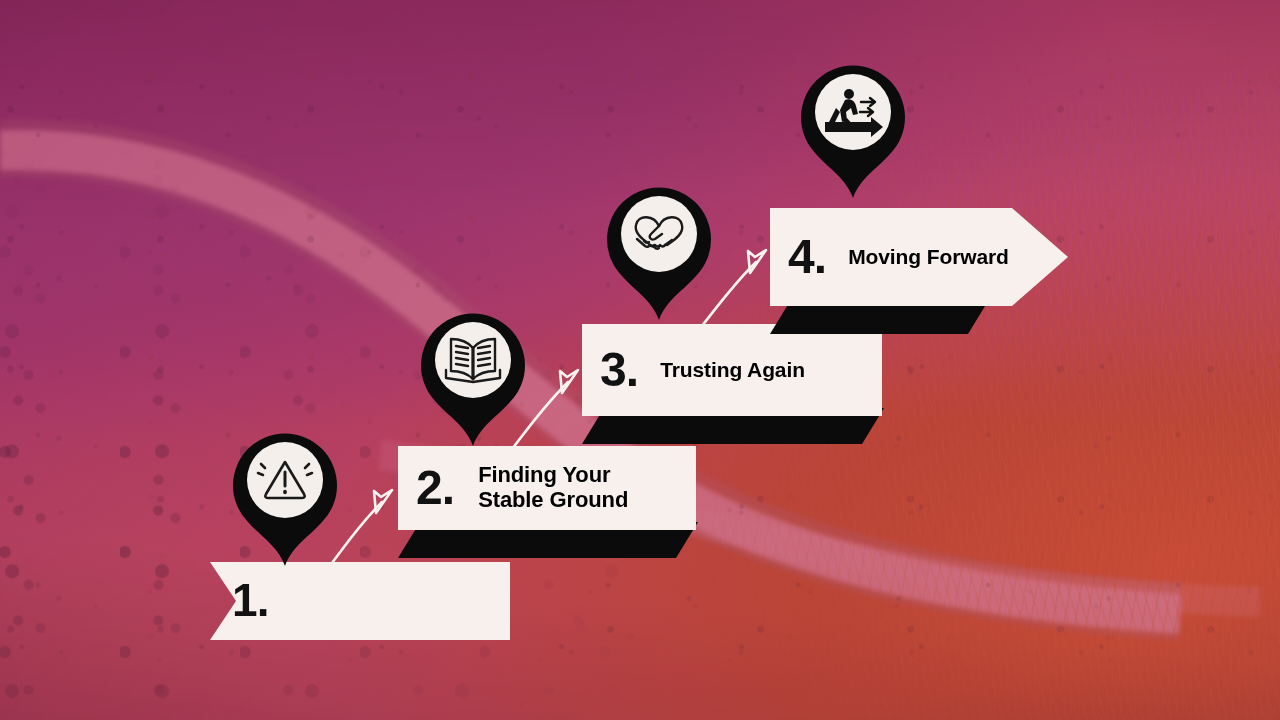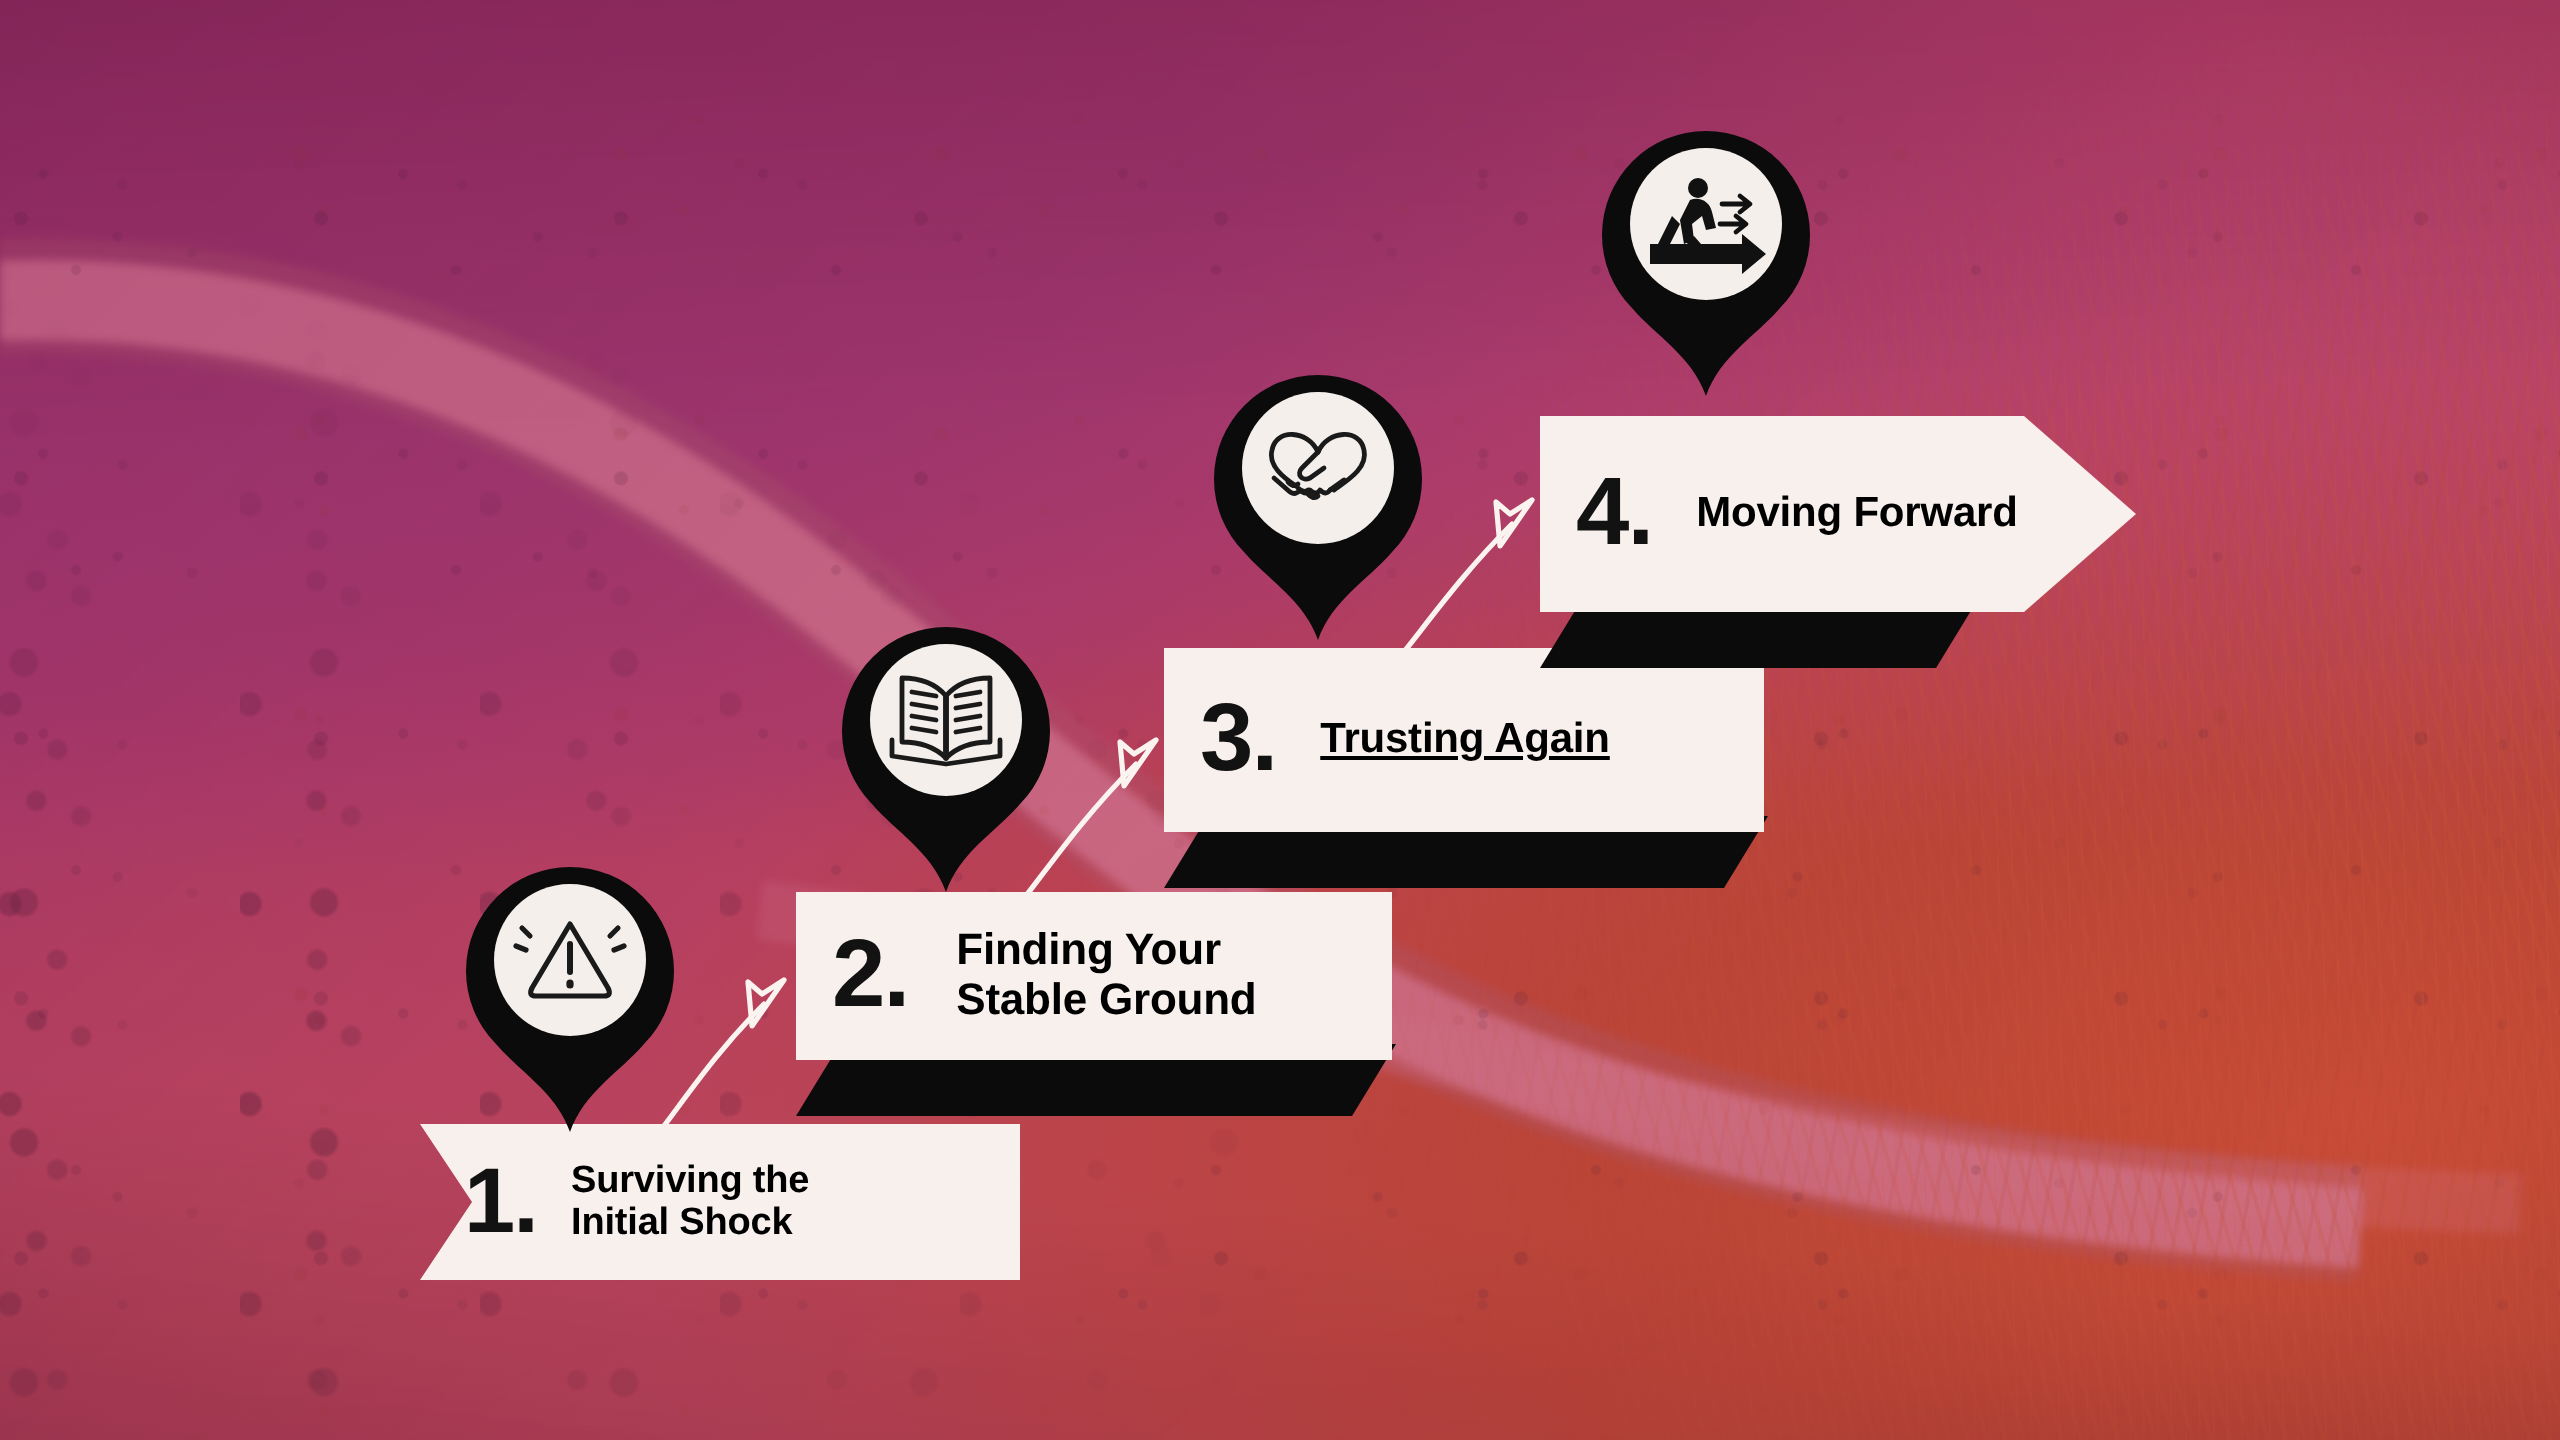--- a/index.html
+++ b/index.html
@@ -164,22 +164,20 @@
     </g>
   </svg>
 
   <div class="step" style="left:210px; top:562px;">
     <div class="banner-wrap" style="width:300px; height:78px;">
       <div class="banner-shadow" style="left:-2px; top:8px; width:300px; height:78px;
                   clip-path:polygon(0 0, 0 0, 0 0);"></div>
       <div class="banner" style="clip-path:polygon(0 0, 300px 0, 300px 78px, 0 78px, 26px 39px);
                   padding-left:18px;">
         <span class="banner-num" style="font-size:46px; margin-left:4px;">1.</span>
-        <span class="banner-label" style="font-size:19px; margin-left:17px;">Surviving the
-Initial Shock</span>
       </div>
     </div>
 
     <div class="pin" style="left:20px; top:-134px;">
       <svg width="110" height="140" viewBox="0 0 110 140">
         <path d="M55 138 C 48 118, 30 108, 18 94 A 52 52 0 1 1 92 94 C 80 108, 62 118, 55 138 Z" fill="#0B0B0B"></path>
         <circle cx="55" cy="52" r="38" fill="#F4EFEA"></circle>
         <g fill="none" stroke="#1A1A1A" stroke-width="2.6" stroke-linejoin="round" stroke-linecap="round">
           <path d="M55 34 L 74 66 Q 76 70, 72 70 L 38 70 Q 34 70, 36 66 Z"></path>
           <path d="M55 44 L 55 58" stroke-width="3"></path>
@@ -216,21 +214,21 @@
       </svg>
     </div>
   </div>
 
   <div class="step" style="left:582px; top:324px;">
     <div class="banner-wrap" style="width:300px; height:92px;">
       <div class="banner-shadow" style="left:0; top:84px; width:302px; height:36px;
                   clip-path:polygon(0 36px, 22px 0, 302px 0, 280px 36px);"></div>
       <div class="banner" style="padding-left:18px;">
         <span class="banner-num" style="font-size:48px;">3.</span>
-        <span class="banner-label" style="font-size:21px; margin-left:22px;text-decoration:underline;">Trusting Again</span>
+        <span class="banner-label" style="font-size:21px; margin-left:22px;">Trusting Again</span>
       </div>
     </div>
 
     <div class="pin" style="left:22px; top:-142px;">
       <svg width="110" height="140" viewBox="0 0 110 140">
         <path d="M55 138 C 48 118, 30 108, 18 94 A 52 52 0 1 1 92 94 C 80 108, 62 118, 55 138 Z" fill="#0B0B0B"></path>
         <circle cx="55" cy="52" r="38" fill="#F4EFEA"></circle>
         <g fill="none" stroke="#1A1A1A" stroke-width="2.4" stroke-linejoin="round" stroke-linecap="round">
           <path d="M55 44 C 50 33, 34 32, 32 43 C 30 51, 38 57, 44 61"></path>
           <path d="M55 44 C 60 33, 76 32, 78 43 C 80 52, 70 58, 63 63"></path>

